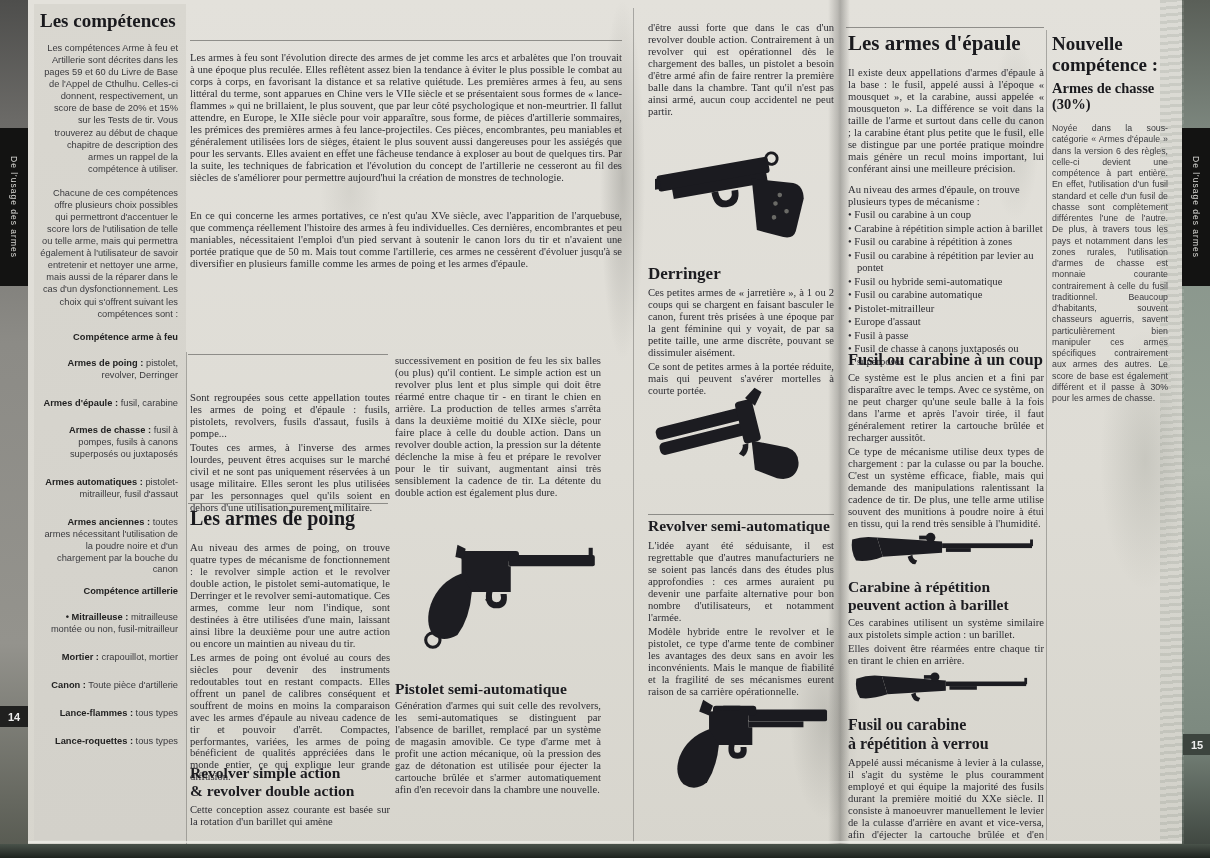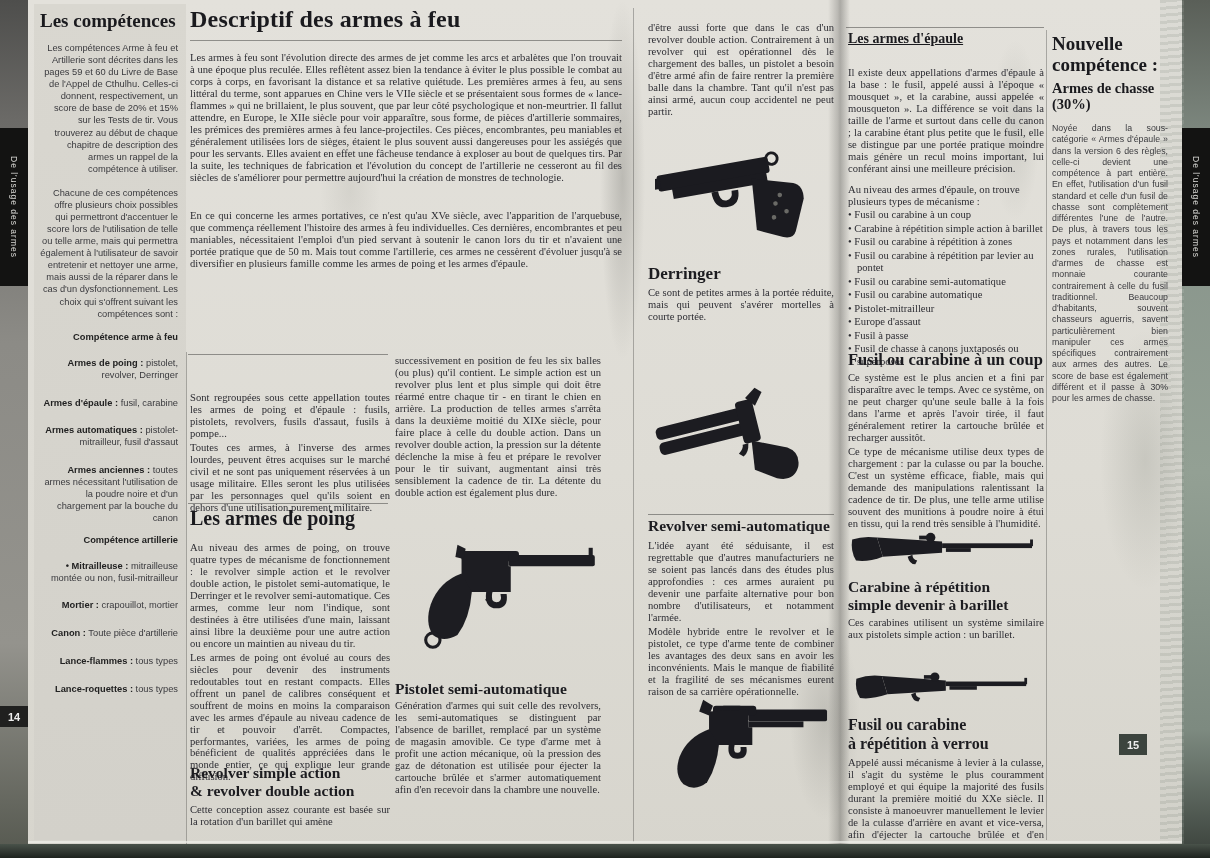--- a/index.html
+++ b/index.html
@@ -13,21 +13,21 @@
   #right-margin-texture{position:absolute;left:1160px;top:0;width:24px;height:858px;
     background:repeating-linear-gradient(175deg,rgba(130,140,130,.25) 0 3px,rgba(190,195,188,.2) 3px 7px);}
   .spine-tab{position:absolute;width:28px;height:158px;top:128px;background:#131312;display:flex;align-items:center;justify-content:center;}
   #spine-tab-left{left:0;}
   #spine-tab-right{left:1182px;}
   .spine-tab span{writing-mode:vertical-rl;font-family:"Liberation Sans",sans-serif;
     font-size:8.5px;color:#d8d8d4;letter-spacing:1px;white-space:nowrap;}
   .page-num{position:absolute;width:28px;height:21px;font-family:"Liberation Sans",sans-serif;
     font-size:11px;font-weight:bold;color:#eee;display:flex;align-items:center;justify-content:center;}
   #page-num-left{left:0;top:706px;background:#20201f;}
-  #page-num-right{left:1119px;top:734px;background:#3c443e;}
+  #page-num-right{left:1183px;top:734px;background:#3c443e;}
   #bottom-band{position:absolute;left:0;top:844px;width:1210px;height:14px;
     background:linear-gradient(180deg,#49524a,#1d221e);}
   #bottom-edge-line{position:absolute;left:28px;top:841px;width:1154px;height:2px;background:#f0efe9;opacity:.7;}
   #gutter{position:absolute;left:828px;top:0;width:22px;height:844px;
     background:linear-gradient(90deg,rgba(0,0,0,0) 0%,rgba(40,40,38,.22) 45%,rgba(40,40,38,.30) 55%,rgba(0,0,0,0) 100%);}
   .blotch{position:absolute;border-radius:50%;pointer-events:none;}
   #blotch1{left:600px;top:0;width:45px;height:360px;background:radial-gradient(closest-side,rgba(90,90,85,.28),rgba(0,0,0,0));}
   #blotch2{left:1100px;top:330px;width:90px;height:260px;background:radial-gradient(closest-side,rgba(110,115,105,.20),rgba(0,0,0,0));}
   #blotch3{left:790px;top:620px;width:70px;height:200px;background:radial-gradient(closest-side,rgba(100,100,95,.22),rgba(0,0,0,0));}
   #blotch4{left:320px;top:120px;width:60px;height:140px;background:radial-gradient(closest-side,rgba(120,120,112,.12),rgba(0,0,0,0));}
@@ -89,31 +89,31 @@
   <div class="page-num" id="page-num-left">14</div>
   <div class="page-num" id="page-num-right">15</div>
 
   <div id="competence-sidebar">
     <div class="sb-title">Les compétences</div>
     <p class="sb-par">Les compétences Arme à feu et Artillerie sont décrites dans les pages 59 et 60 du Livre de Base de l'Appel de Cthulhu. Celles-ci donnent, respectivement, un score de base de 20% et 15% sur les Tests de tir. Vous trouverez au début de chaque chapitre de description des armes un rappel de la compétence à utiliser.</p>
     <p class="sb-par">Chacune de ces compétences offre plusieurs choix possibles qui permettront d'accentuer le score lors de l'utilisation de telle ou telle arme, mais qui permettra également à l'utilisateur de savoir entretenir et nettoyer une arme, mais aussi de la réparer dans le cas d'un dysfonctionnement. Les choix qui s'offrent suivant les compétences sont :</p>
     <div class="sb-group-title">Compétence arme à feu</div>
     <div class="sb-item"><b>Armes de poing :</b><span> pistolet, revolver, Derringer</span></div>
     <div class="sb-item"><b>Armes d'épaule :</b><span> fusil, carabine</span></div>
+    <div class="sb-item"><b>Armes de chasse :</b><span> fusil à pompes, fusils à canons superposés ou juxtaposés</span></div>
     <div class="sb-item"><b>Armes automatiques :</b><span> pistolet-mitrailleur, fusil d'assaut</span></div>
     <div class="sb-item"><b>Armes anciennes :</b><span> toutes armes nécessitant l'utilisation de la poudre noire et d'un chargement par la bouche du canon</span></div>
     <div class="sb-group-title">Compétence artillerie</div>
     <div class="sb-item"><b>• Mitrailleuse :</b><span> mitrailleuse montée ou non, fusil-mitrailleur</span></div>
     <div class="sb-item"><b>Mortier :</b><span> crapouillot, mortier</span></div>
     <div class="sb-item"><b>Canon :</b><span> Toute pièce d'artillerie</span></div>
     <div class="sb-item"><b>Lance-flammes :</b><span> tous types</span></div>
     <div class="sb-item"><b>Lance-roquettes :</b><span> tous types</span></div>
   </div>
 
-  <div class="h1" style="left:190px;top:6px;">Descriptif des armes à feu</div>
   <div class="hrule" style="left:190px;top:40px;width:432px;"></div>
   <div class="body-text" style="left:190px;top:52px;width:432px;">Les armes à feu sont l'évolution directe des armes de jet comme les arcs et arbalètes que l'on trouvait à une époque plus reculée. Elles reflètent assez bien la tendance à éviter le plus possible le combat au corps à corps, en favorisant la distance et sa relative quiétude. Les premières armes à feu, au sens littéral du terme, sont apparues en Chine vers le VIIe siècle et se présentaient sous formes de « lance-flammes » qui ne brillaient, le plus souvent, que par leur côté psychologique et non-meurtrier. Il fallut attendre, en Europe, le XIIe siècle pour voir apparaître, sous forme, de pièces d'artillerie sommaires, les prémices des premières armes à feu lance-projectiles. Ces pièces, encombrantes, peu maniables et généralement utilisées lors de sièges, étaient le plus souvent aussi dangereuses pour les assiégés que pour les servants. Elles avaient en effet une fâcheuse tendance à exploser au bout de quelques tirs. Par la suite, les techniques de fabrication et l'évolution du concept de l'artillerie ne cesseront au fil des siècles de s'améliorer pour permettre aujourd'hui la création de monstres de technologie.</div>
   <div class="body-text" style="left:190px;top:210px;width:432px;">En ce qui concerne les armes portatives, ce n'est qu'au XVe siècle, avec l'apparition de l'arquebuse, que commença réellement l'histoire des armes à feu individuelles. Ces dernières, encombrantes et peu maniables, nécessitaient l'emploi d'un pied servant à soutenir le canon lors du tir et n'avaient une portée pratique que de 50 m. Mais tout comme l'artillerie, ces armes ne cessèrent d'évoluer jusqu'à se diversifier en plusieurs famille comme les armes de poing et les armes d'épaule.</div>
 
   <div class="vrule" style="left:186px;top:352px;height:492px;"></div>
   <div class="vrule" style="left:633px;top:8px;height:834px;"></div>
 
   <div class="hrule" style="left:188px;top:354px;width:200px;"></div>
   <div class="body-text" style="left:190px;top:392px;width:200px;">
     <p>Sont regroupées sous cette appellation toutes les armes de poing et d'épaule : fusils, pistolets, revolvers, fusils d'assaut, fusils à pompe...</p>
@@ -165,20 +165,21 @@
         <circle cx="128" cy="33" r="6" fill="none" stroke="#1b1b20" stroke-width="3"></circle>
         <circle cx="124" cy="80" r="2.4" fill="#6a6a66"></circle>
         <circle cx="134" cy="90" r="2.4" fill="#6a6a66"></circle>
         <circle cx="120" cy="94" r="2.4" fill="#6a6a66"></circle>
         <circle cx="130" cy="72" r="2.4" fill="#6a6a66"></circle>
       </g>
     </svg>
   </div>
   <div class="h3" style="left:648px;top:264px;font-size:17px;">Derringer</div>
   <div class="body-text" style="left:648px;top:287px;width:186px;">
+    <p>Ces petites armes de « jarretière », à 1 ou 2 coups qui se chargent en faisant basculer le canon, furent très prisées à une époque par la gent féminine qui y voyait, de par sa petite taille, une arme discrète, pouvant se dissimuler aisément.</p>
     <p>Ce sont de petites armes à la portée réduite, mais qui peuvent s'avérer mortelles à courte portée.</p>
   </div>
   <div class="fig" style="left:655px;top:374px;width:165px;height:140px;">
     <svg viewBox="0 0 170 140">
       <g fill="#1c1c21" transform="rotate(-14 85 70)">
         <rect x="6" y="34" width="92" height="13" rx="5"></rect>
         <rect x="6" y="50" width="92" height="13" rx="5"></rect>
         <rect x="92" y="28" width="18" height="44" rx="4"></rect>
         <path d="M104,26 l12,-8 6,6 -10,12 Z"></path>
         <path d="M100,70 L134,86 Q146,94 140,108 Q132,122 116,114 L96,100 Z"></path>
@@ -203,29 +204,29 @@
         <path d="M54,16 L64,22 L60,32 L50,28 Z"></path>
         <path d="M80,62 q-2,14 9,14 q11,0 9,-12 l-6,0 q1,6 -3,6 q-5,0 -3,-8 Z"></path>
         <path d="M60,46 Q38,54 30,74 Q24,92 34,102 Q46,110 58,100 Q68,84 70,62 Z"></path>
       </g>
     </svg>
   </div>
 
   <div class="vrule" style="left:1046px;top:30px;height:810px;"></div>
 
   <div class="hrule" style="left:846px;top:27px;width:198px;"></div>
-  <div class="h2" style="left:848px;top:31px;font-size:14px;text-decoration:underline;">Les armes d'épaule</div>
+  <div class="h2" style="left:848px;top:31px;font-size:21px;">Les armes d'épaule</div>
   <div class="body-text" style="left:848px;top:67px;width:196px;">Il existe deux appellations d'armes d'épaule à la base : le fusil, appelé aussi à l'époque « mousquet », et la carabine, aussi appelée « mousqueton ». La différence se voit dans la taille de l'arme et surtout dans celle du canon ; la carabine étant plus petite que le fusil, elle se distingue par une portée pratique moindre mais génère un recul moins important, lui conférant ainsi une meilleure précision.</div>
   <div class="body-text" style="left:848px;top:184px;width:196px;text-align:left;">Au niveau des armes d'épaule, on trouve plusieurs types de mécanisme :</div>
   <ul class="mech-list" style="position:absolute;left:848px;top:209px;width:196px;">
     <li>Fusil ou carabine à un coup</li>
     <li>Carabine à répétition simple action à barillet</li>
     <li>Fusil ou carabine à répétition à zones</li>
     <li>Fusil ou carabine à répétition par levier au pontet</li>
-    <li>Fusil ou carabine semi-automatique</li>
+    <li>Fusil ou hybride semi-automatique</li>
     <li>Fusil ou carabine automatique</li>
     <li>Pistolet-mitrailleur</li>
     <li>Europe d'assaut</li>
     <li>Fusil à passe</li>
     <li>Fusil de chasse à canons juxtaposés ou superposés</li>
   </ul>
 
   <div class="h3" style="left:848px;top:350px;font-size:16.5px;">Fusil ou carabine à un coup</div>
   <div class="body-text" style="left:848px;top:372px;width:196px;">
     <p>Ce système est le plus ancien et a fini par disparaître avec le temps. Avec ce système, on ne peut charger qu'une seule balle à la fois dans l'arme et après l'avoir tirée, il faut généralement retirer la cartouche brûlée et recharger aussitôt.</p>
@@ -240,24 +241,25 @@
         <rect x="188" y="12" width="3" height="7"></rect>
         <rect x="100" y="21" width="26" height="4"></rect>
         <circle cx="84" cy="10" r="5"></circle>
         <rect x="72" y="8" width="14" height="4"></rect>
         <path d="M60,30 q2,8 8,8 l2,-4 q-5,-1 -5,-6 Z"></path>
       </g>
     </svg>
   </div>
   <div class="h3" style="left:848px;top:578px;width:196px;">
     <span>Carabine à répétition</span><br>
-    <span>simple devenir à barillet</span>
+    <span>peuvent action à barillet</span>
   </div>
   <div class="body-text" style="left:848px;top:617px;width:196px;">
     <p>Ces carabines utilisent un système similaire aux pistolets simple action : un barillet.</p>
+    <p>Elles doivent être réarmées entre chaque tir en tirant le chien en arrière.</p>
   </div>
   <div class="fig" style="left:846px;top:666px;width:196px;height:42px;">
     <svg viewBox="0 0 196 46">
       <g fill="#1c1c21">
         <path d="M2,14 Q16,9 30,11 L36,31 Q18,37 6,35 Q0,26 2,14 Z"></path>
         <path d="M30,11 L100,16 L100,27 L36,31 Z"></path>
         <rect x="100" y="17" width="88" height="5"></rect>
         <rect x="186" y="13" width="3" height="7"></rect>
         <rect x="104" y="22" width="30" height="4"></rect>
         <circle cx="88" cy="12" r="5"></circle>

